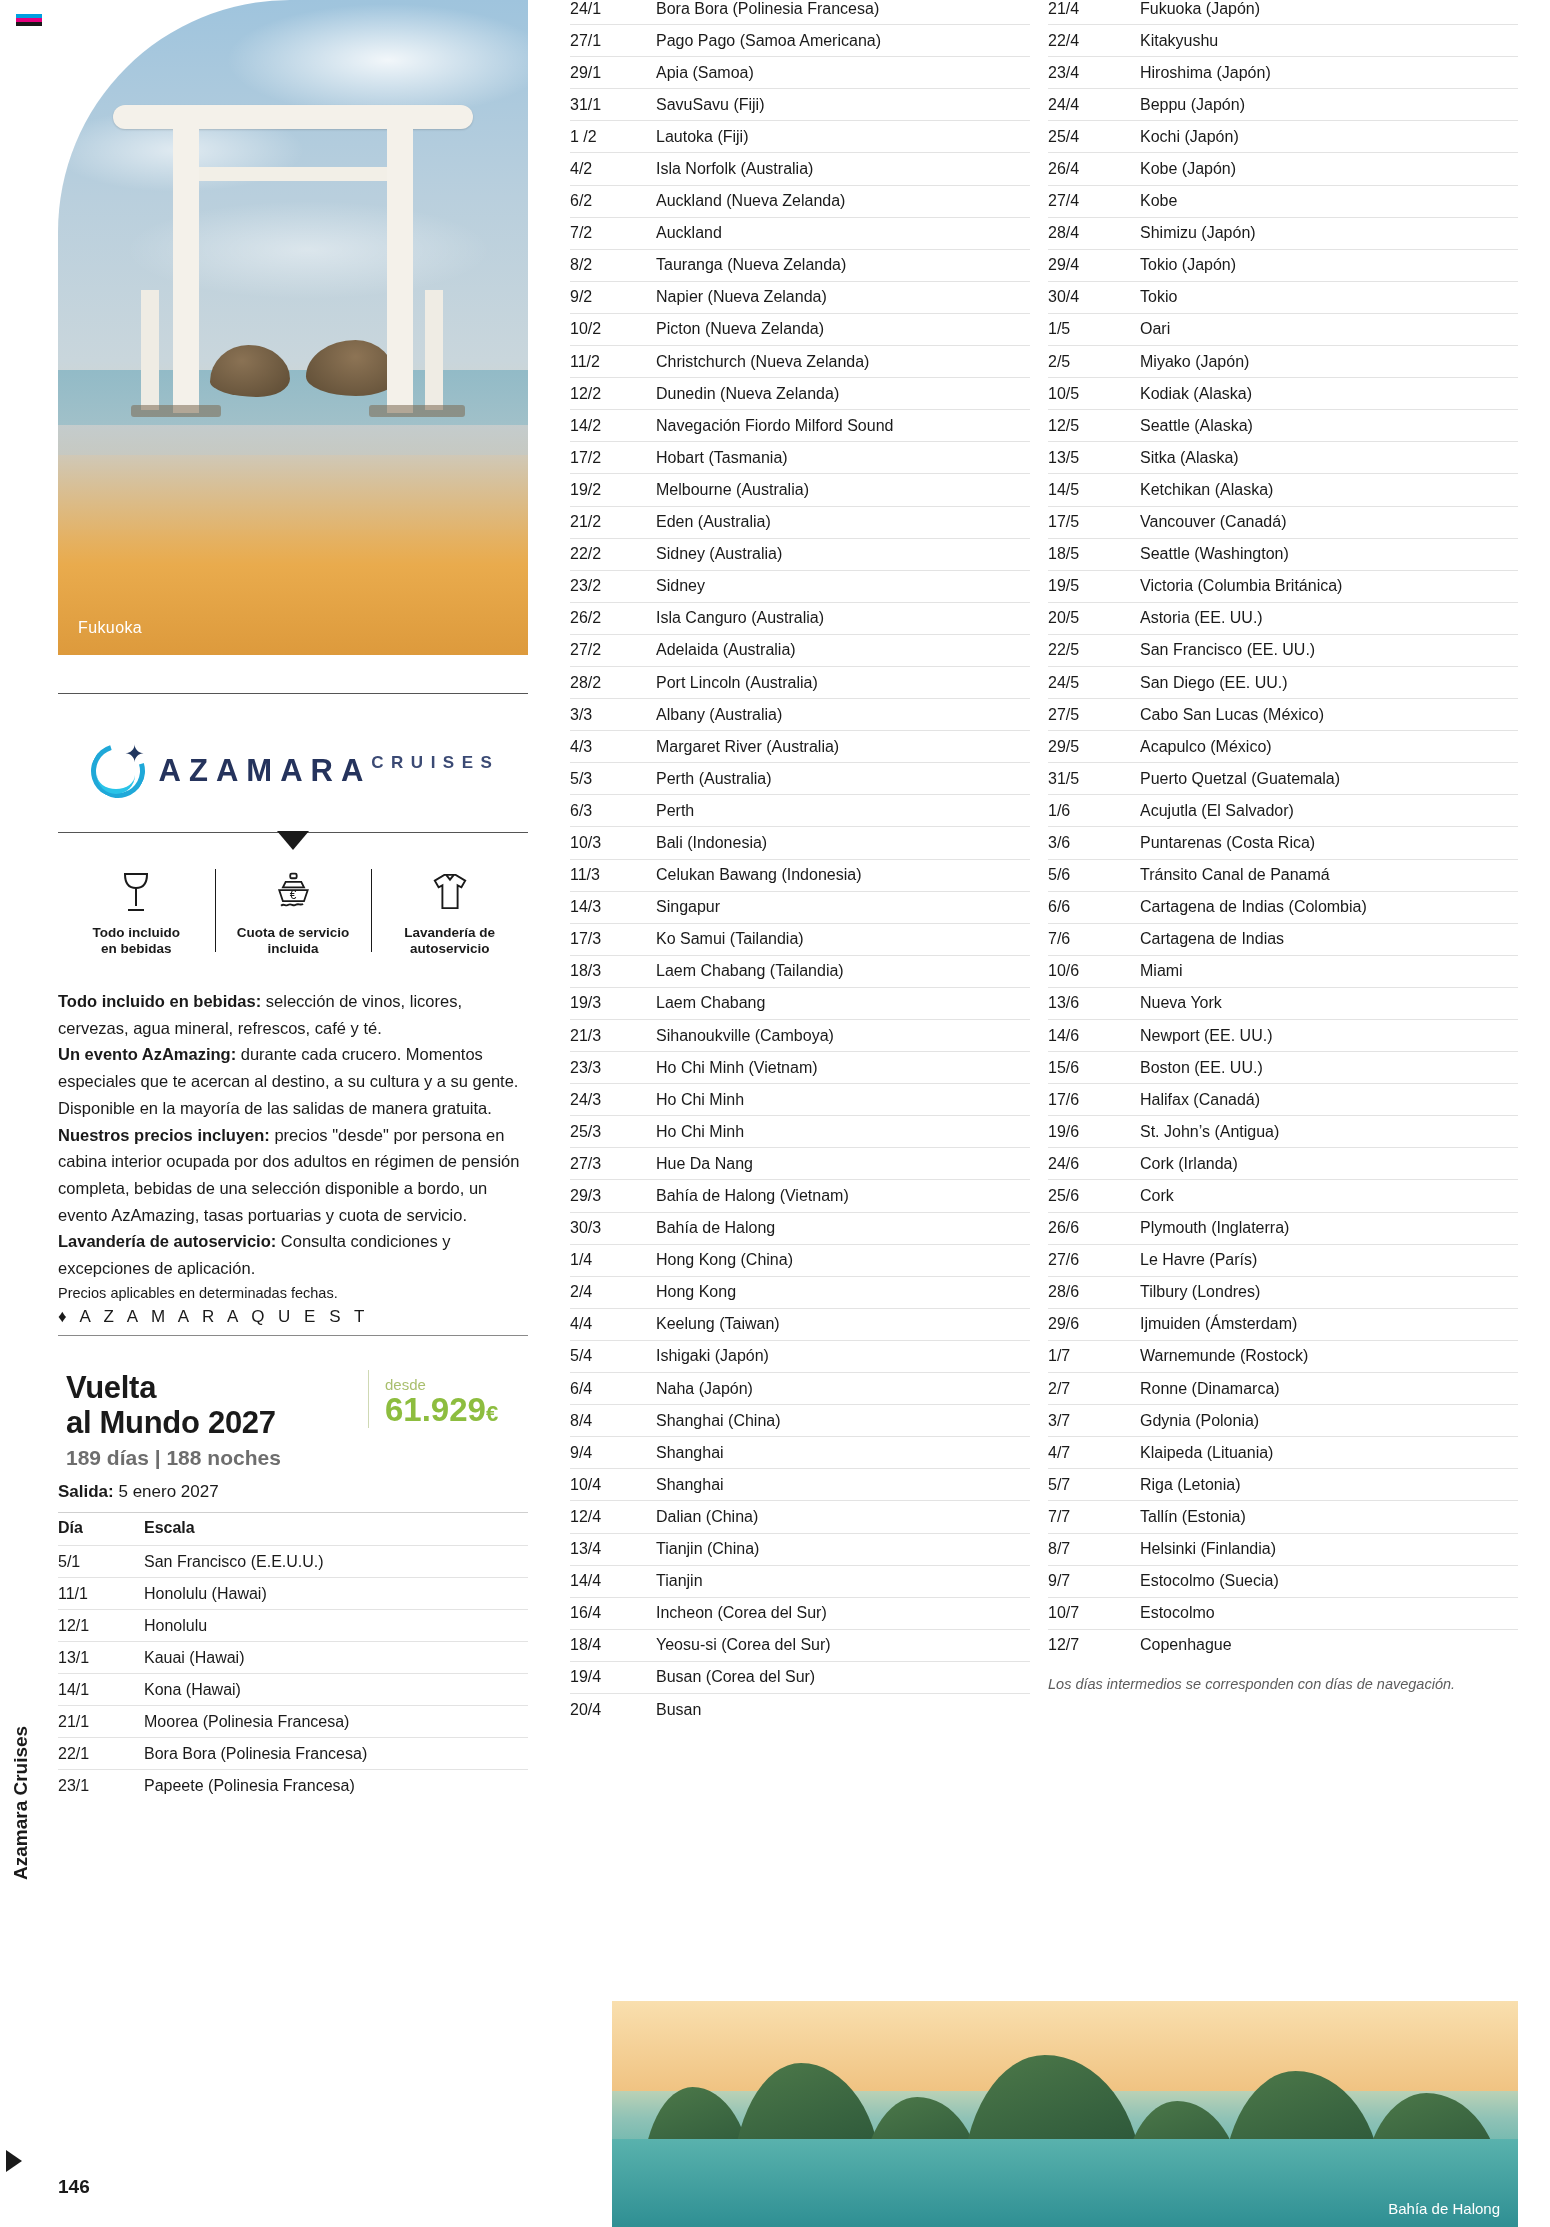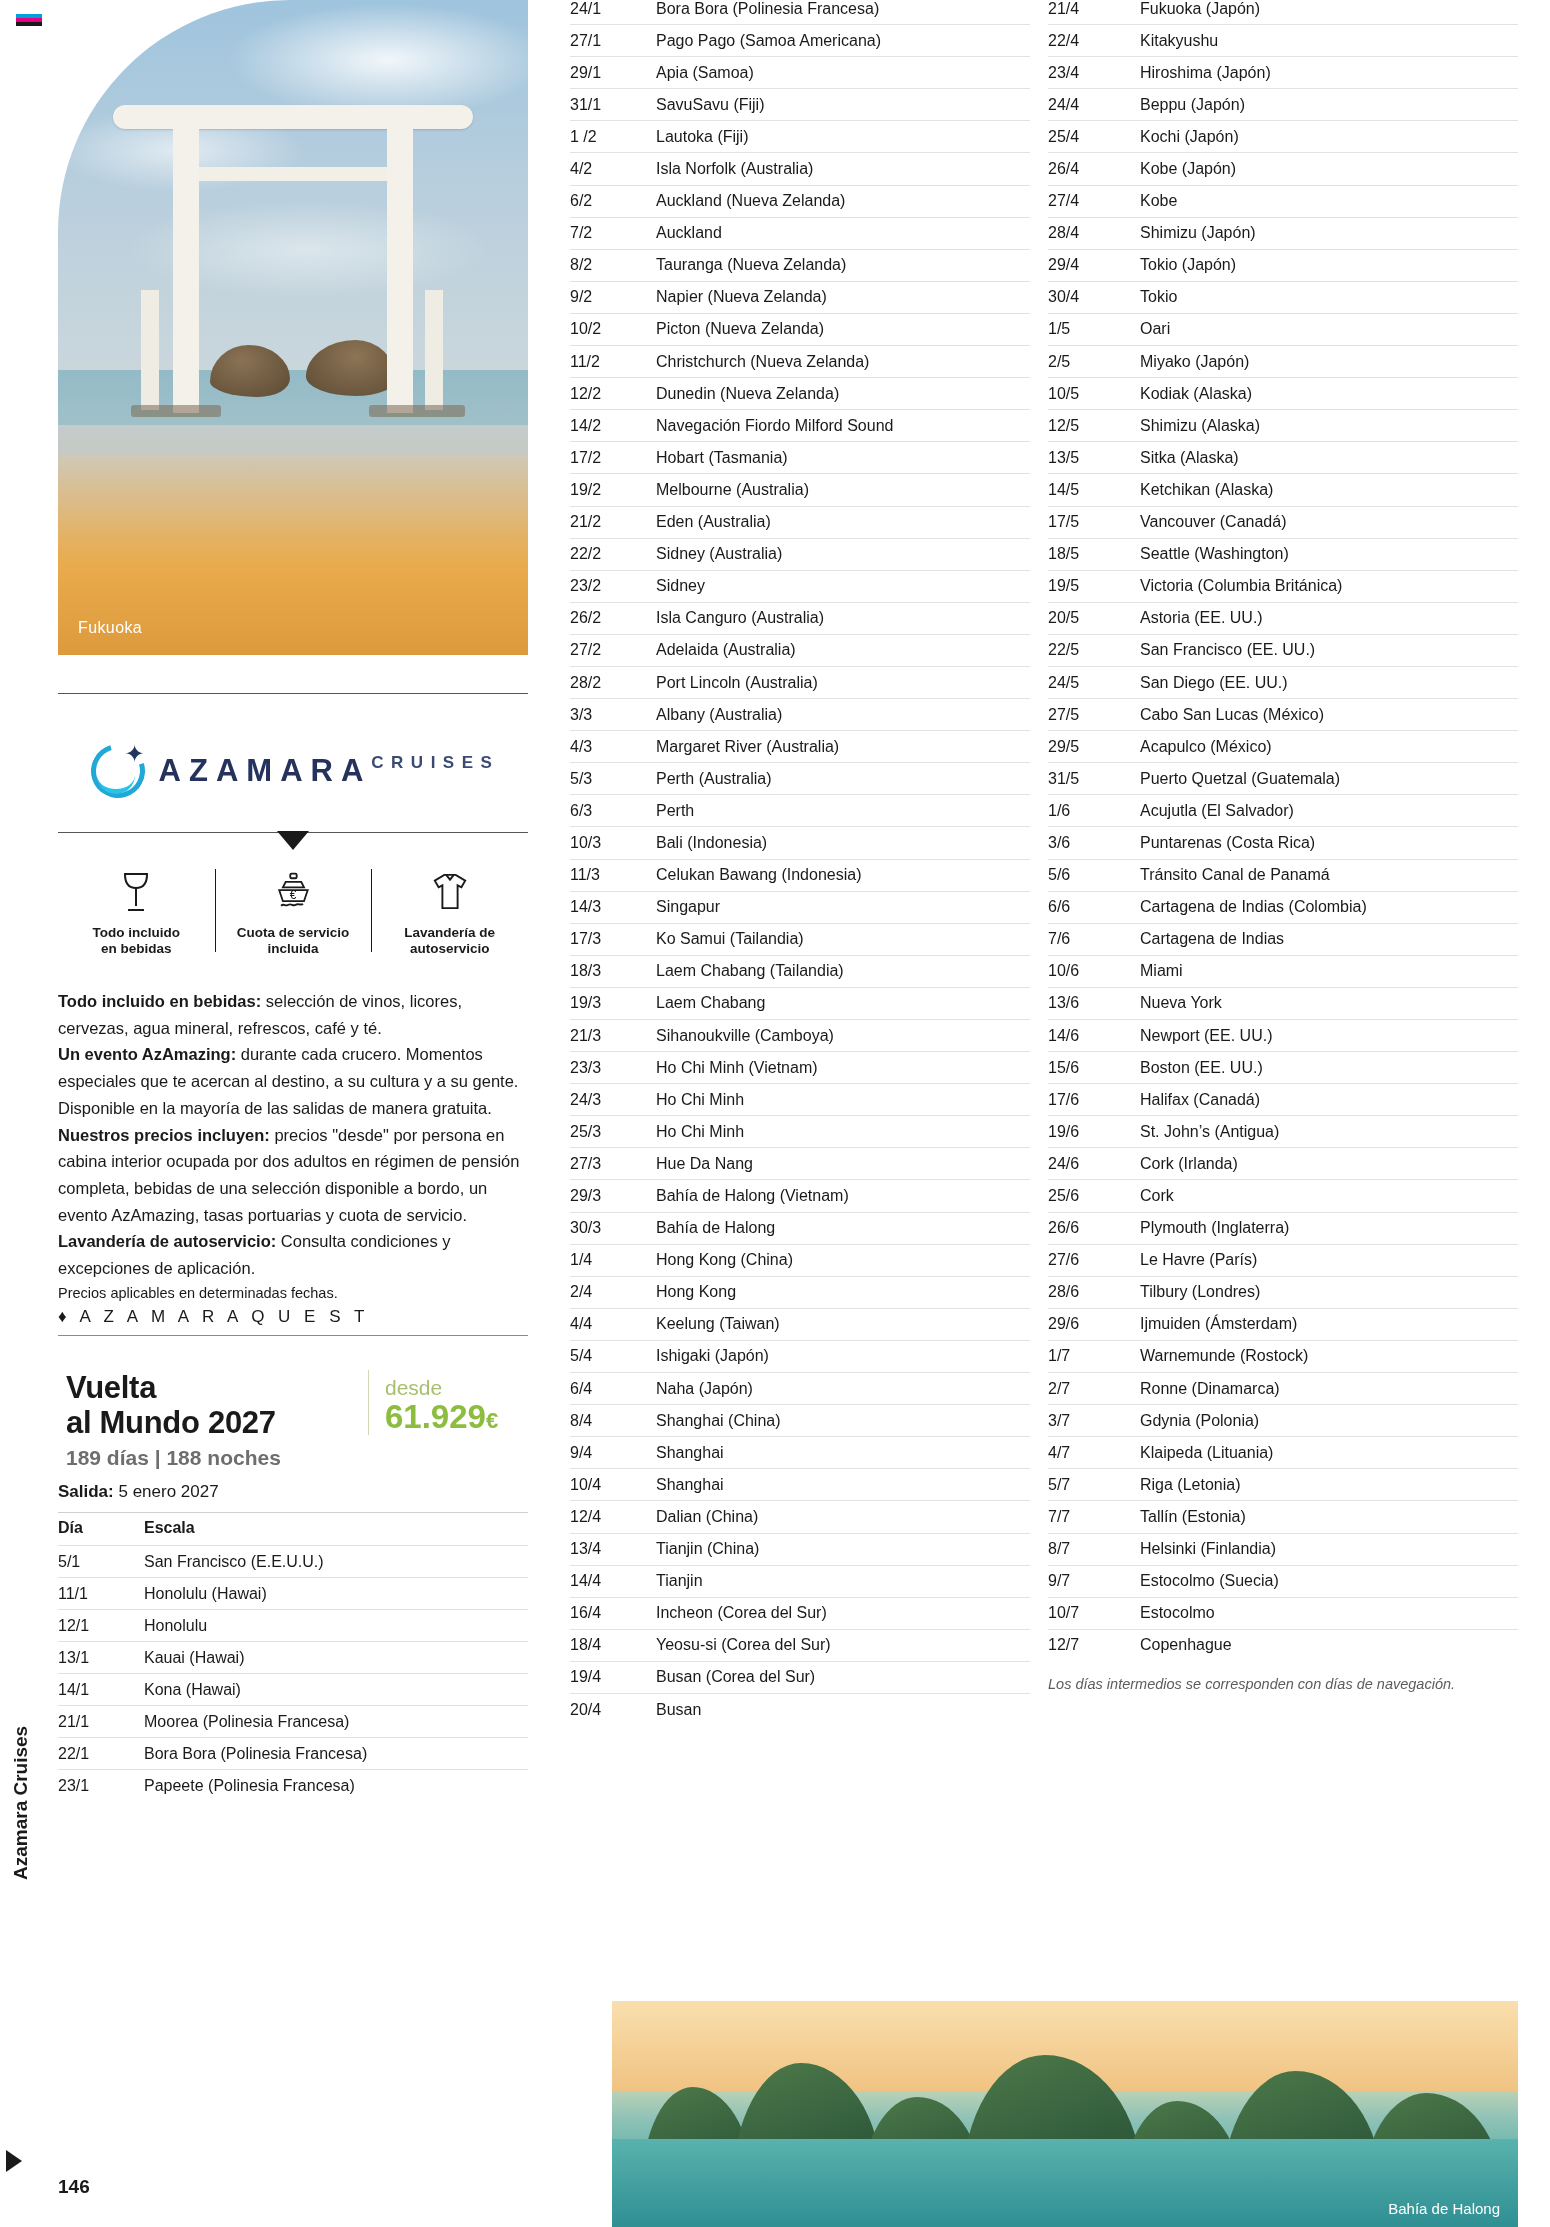--- a/index.html
+++ b/index.html
@@ -99,21 +99,21 @@
   .fineprint { font-size:14.5px; line-height:1.35; margin-top:2px; }
 
   .ship-line { font-size:17px; letter-spacing:4.5px; margin-top:4px; }
 
   
   .offer { display:flex; margin-top:14px; padding-top:20px; align-items:flex-start; }
   .offer .titles { flex:1;margin-left:8px; }
   .offer h1 { margin:0; font-size:31px; font-weight:700; line-height:1.13; letter-spacing:-.3px; }
   .offer .dur { margin-top:6px; font-size:21px; font-weight:700; color:#6e6e6e; }
   .offer .price { width:160px; border-left:1px solid #cfd9b4; padding-left:16px; padding-top:6px; }
-  .offer .price .from { font-size:21px; color:#a9bf6d; }
+  .offer .price .from { font-size:15px; color:#a9bf6d; }
   .offer .price .amt { font-size:33px; font-weight:700; color:#8dbd3f; line-height:1.05; }
   .offer .price .amt .cur { font-size:22px; }
 
   .departure { font-size:17px; margin-top:12px; padding-bottom:10px; }
   .departure b { font-weight:700; }
 
   
   .itin { width:100%; border-collapse:collapse; }
   .itin th { text-align:left; font-size:16px; font-weight:700; padding:6px 0 8px 0; }
   .itin td { font-size:16px; padding:6.5px 0; border-top:1px solid #e3e3e3; vertical-align:top; }
@@ -596,21 +596,21 @@
           <tr>
             <td class="day">2/5</td>
             <td>Miyako (Japón)</td>
           </tr>
           <tr>
             <td class="day">10/5</td>
             <td>Kodiak (Alaska)</td>
           </tr>
           <tr>
             <td class="day">12/5</td>
-            <td>Shimizu (Alaska)</td>
+            <td>Seattle (Alaska)</td>
           </tr>
           <tr>
             <td class="day">13/5</td>
             <td>Sitka (Alaska)</td>
           </tr>
           <tr>
             <td class="day">14/5</td>
             <td>Ketchikan (Alaska)</td>
           </tr>
           <tr>

